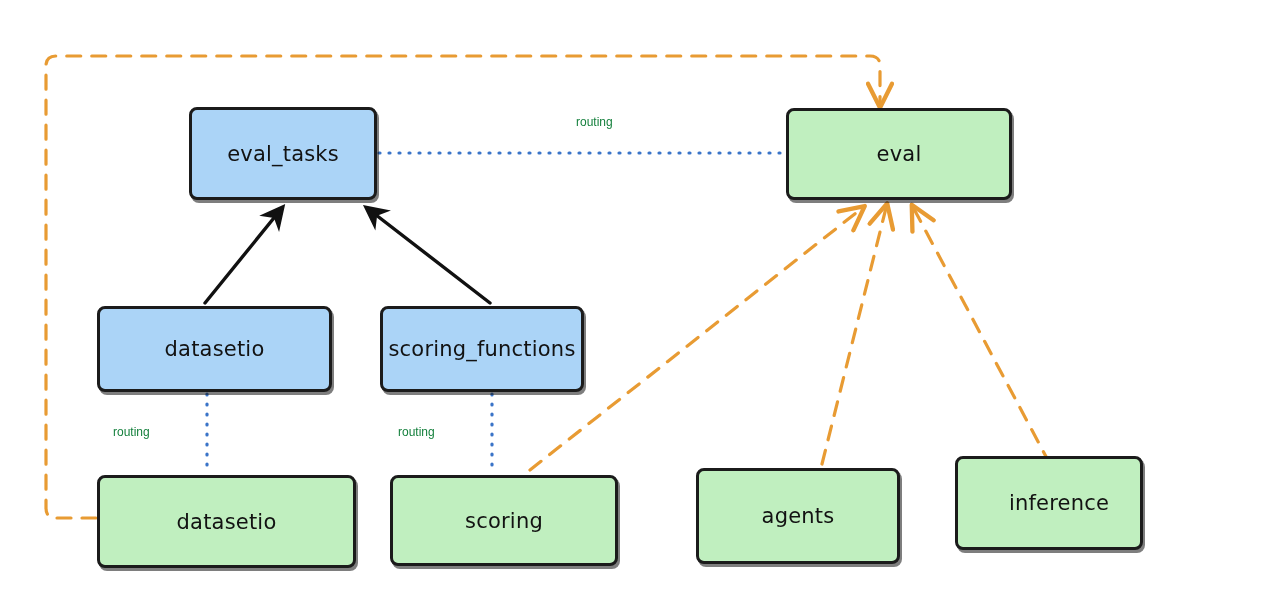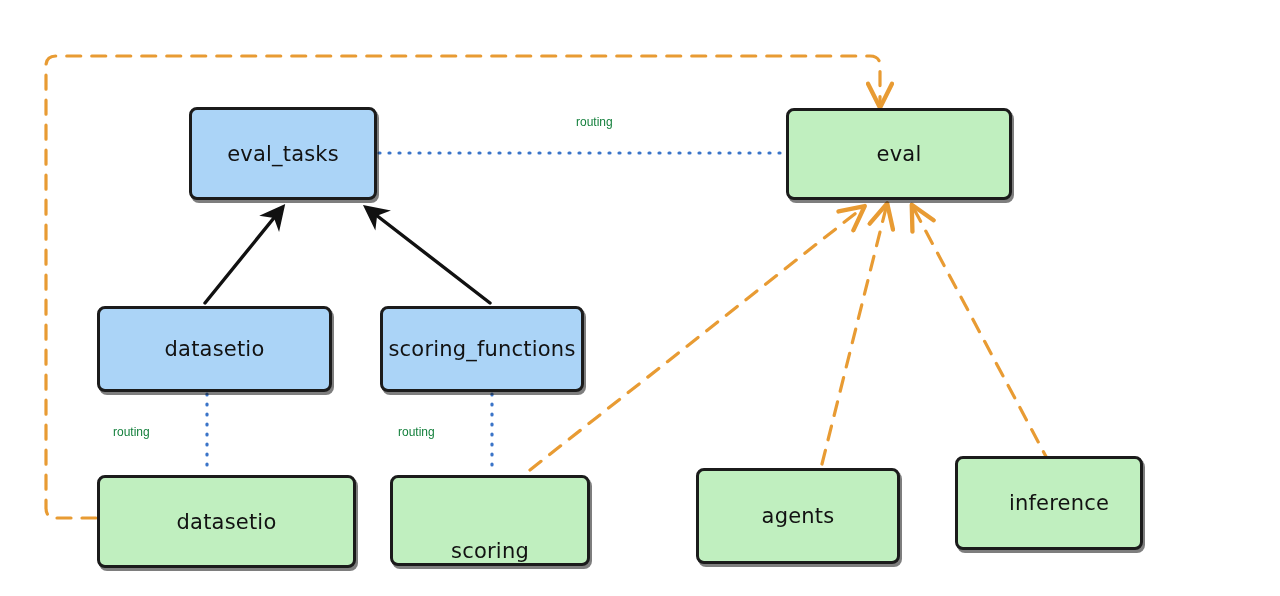--- a/index.html
+++ b/index.html
@@ -96,21 +96,21 @@
   </div>
 
   <div class="node blue" style="left:380px; top:306px; width:204px; height:86px;">
     <span class="node-label">scoring_functions</span>
   </div>
 
   <div class="node green" style="left:97px; top:475px; width:259px; height:93px;">
     <span class="node-label">datasetio</span>
   </div>
 
-  <div class="node green" style="left:390px; top:475px; width:200px; height:91px;align-items:flex-end;">
+  <div class="node green" style="left:390px; top:475px; width:228px; height:91px;">
     <span class="node-label">scoring</span>
   </div>
 
   <div class="node green" style="left:696px; top:468px; width:204px; height:96px;">
     <span class="node-label">agents</span>
   </div>
 
   <div class="node green" style="left:955px; top:456px; width:188px; height:94px;padding-left:20px;">
     <span class="node-label">inference</span>
   </div>

